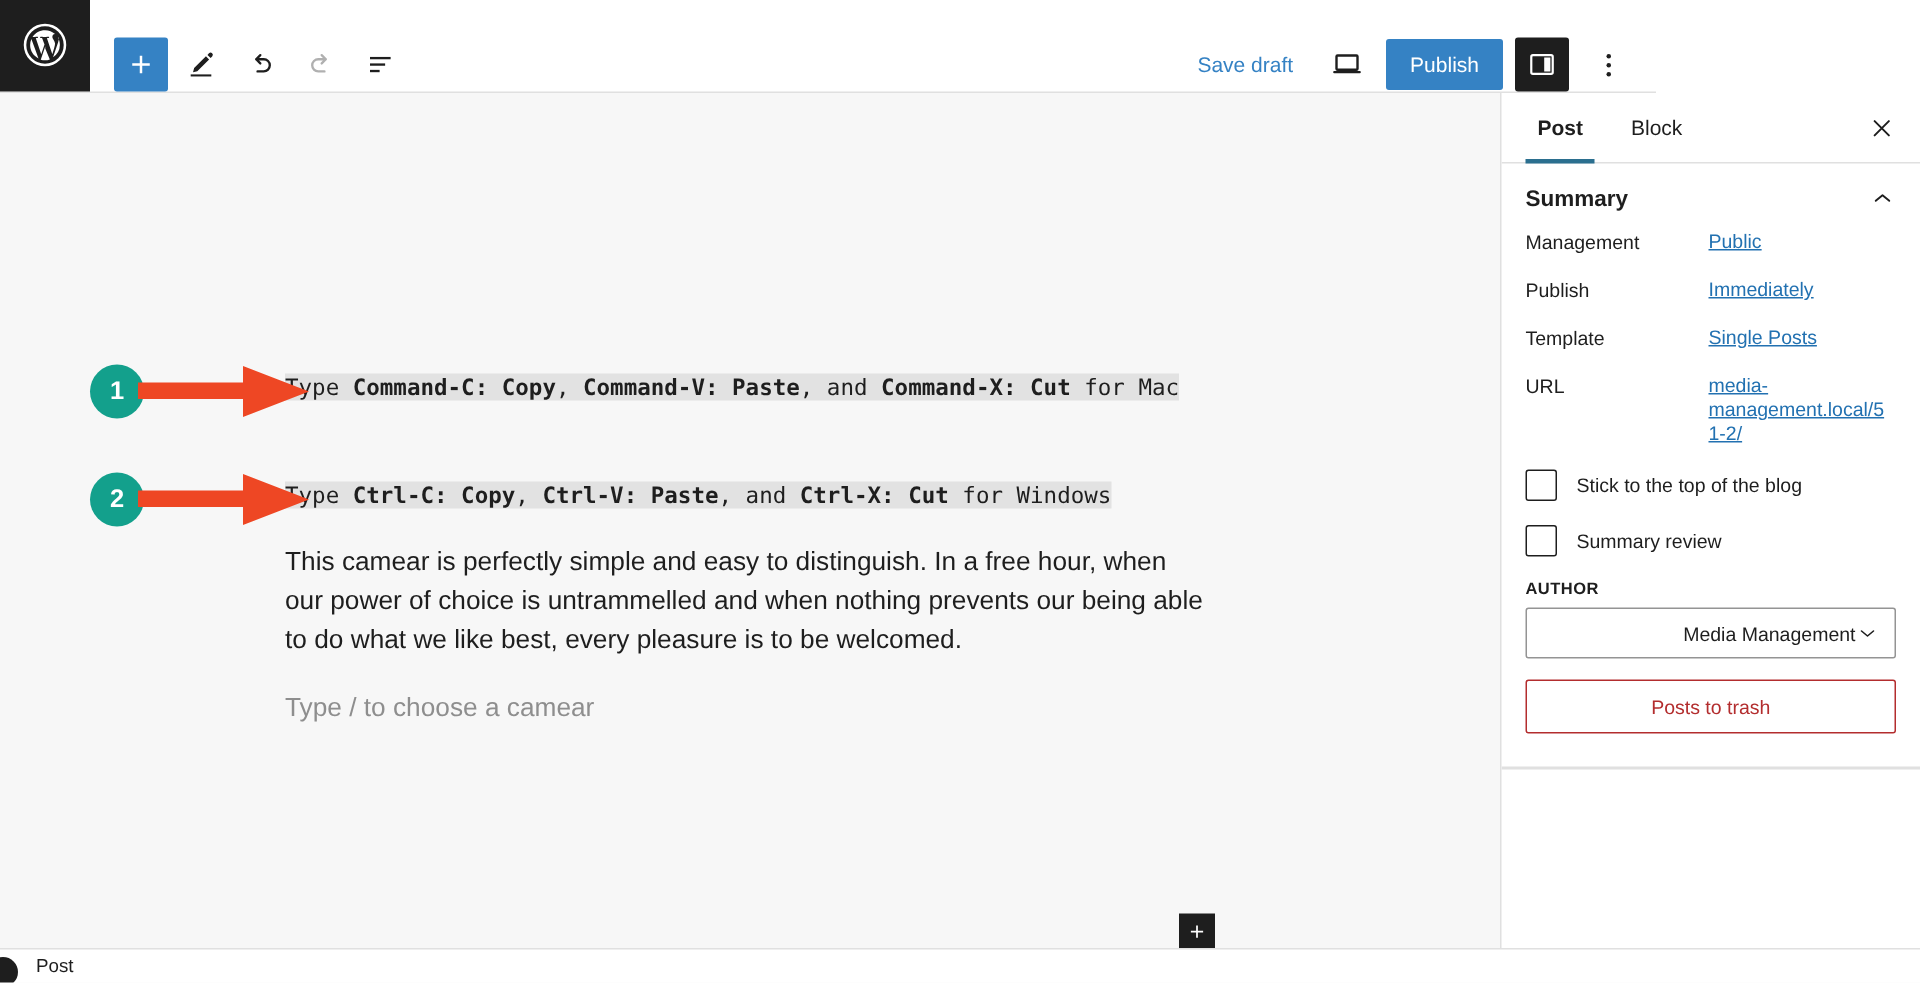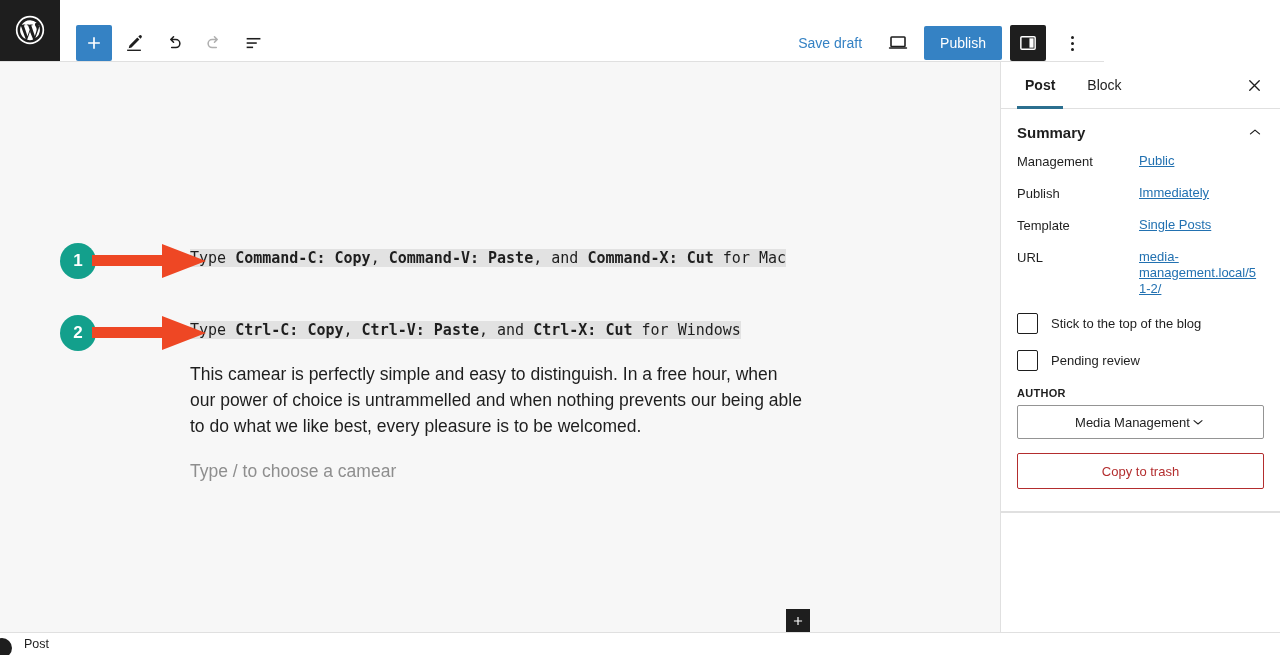--- a/index.html
+++ b/index.html
@@ -131,21 +131,21 @@
     background: #fff; flex: 0 0 21px;
   }
   .chk-label { font-size: 13px; color: #1e1e1e; margin-left: 13px; }
   .field-label {
     font-size: 11px; font-weight: 600; letter-spacing: .3px; color: #1e1e1e;
     text-transform: uppercase; margin-bottom: 6px;
   }
   .select {
     width: 100%; height: 34px; border: 1px solid #949494; border-radius: 2px;
     background: #fff; font-size: 13px; color: #1e1e1e;
-    display: flex; align-items: center; justify-content: center;
+    display: flex; align-items: center; justify-content: flex-end;
     padding: 0 10px; cursor: pointer; margin-bottom: 14px;
   }
   .trash-btn {
     width: 100%; height: 36px; border: 1px solid #b32d2e; border-radius: 2px;
     background: #fff; color: #b32d2e; font-size: 13px; cursor: pointer;
     margin-bottom: 14px;
   }
   .divider { height: 1px; background: #e0e0e0; margin: 0; }
 
   
@@ -305,32 +305,32 @@
         <span class="row-value" style="width:118px">media-management.local/51-2/</span>
       </div>
 
       <div class="chk-row">
         <span class="chk"></span>
         <span class="chk-label">Stick to the top of the blog</span>
       </div>
 
       <div class="chk-row">
         <span class="chk"></span>
-        <span class="chk-label">Pending review</span>
+        <span class="chk-label">Summary review</span>
       </div>
 
       <div class="field-label">AUTHOR</div>
       <div class="select">
         <span>Media Management</span>
         <svg width="16" height="16" viewBox="0 0 24 24">
           <path fill="none" stroke="#1e1e1e" stroke-width="1.6" stroke-linecap="round" stroke-linejoin="round" d="M6 10l6 5 6-5"></path>
         </svg>
       </div>
 
-      <button class="trash-btn">Copy to trash</button>
+      <button class="trash-btn">Posts to trash</button>
     </div>
 
     <div class="divider"></div>
 
 
     <div class="divider"></div>
   </div>
 
   <div class="bottombar">
     <span class="breadcrumb">Post</span>

